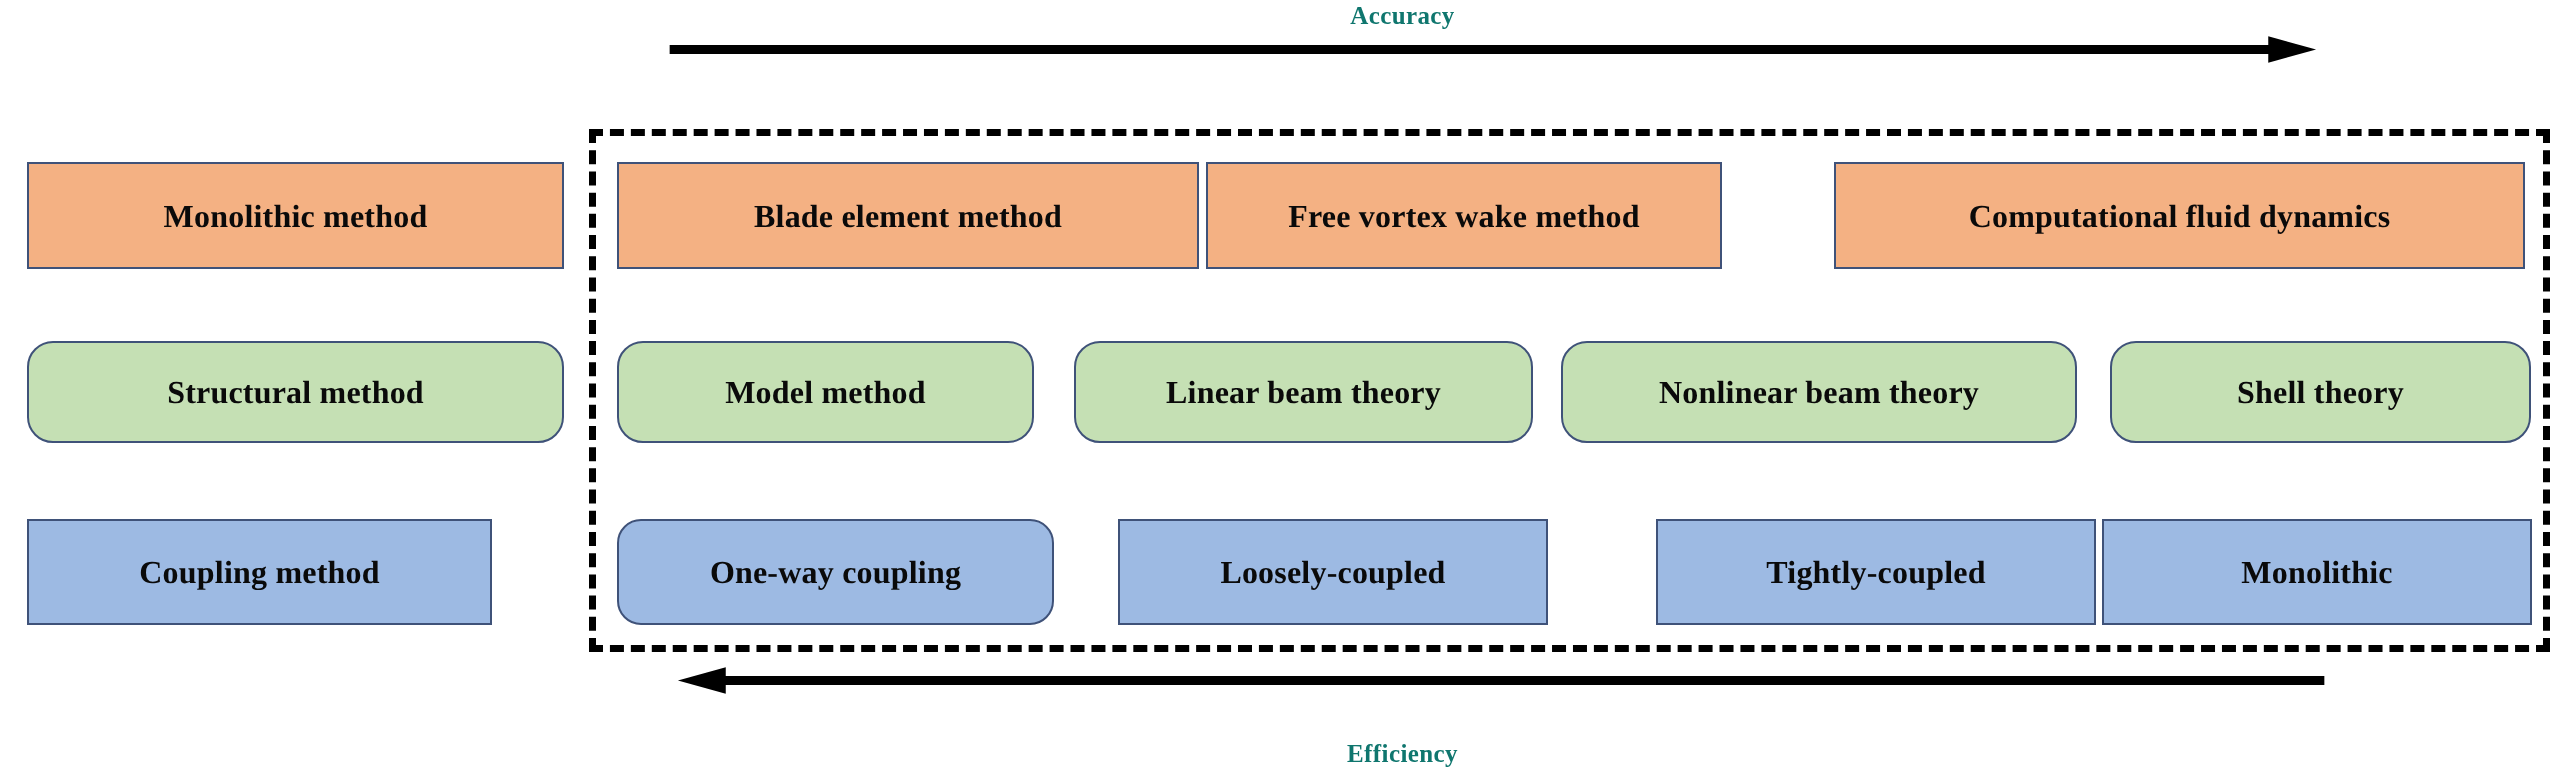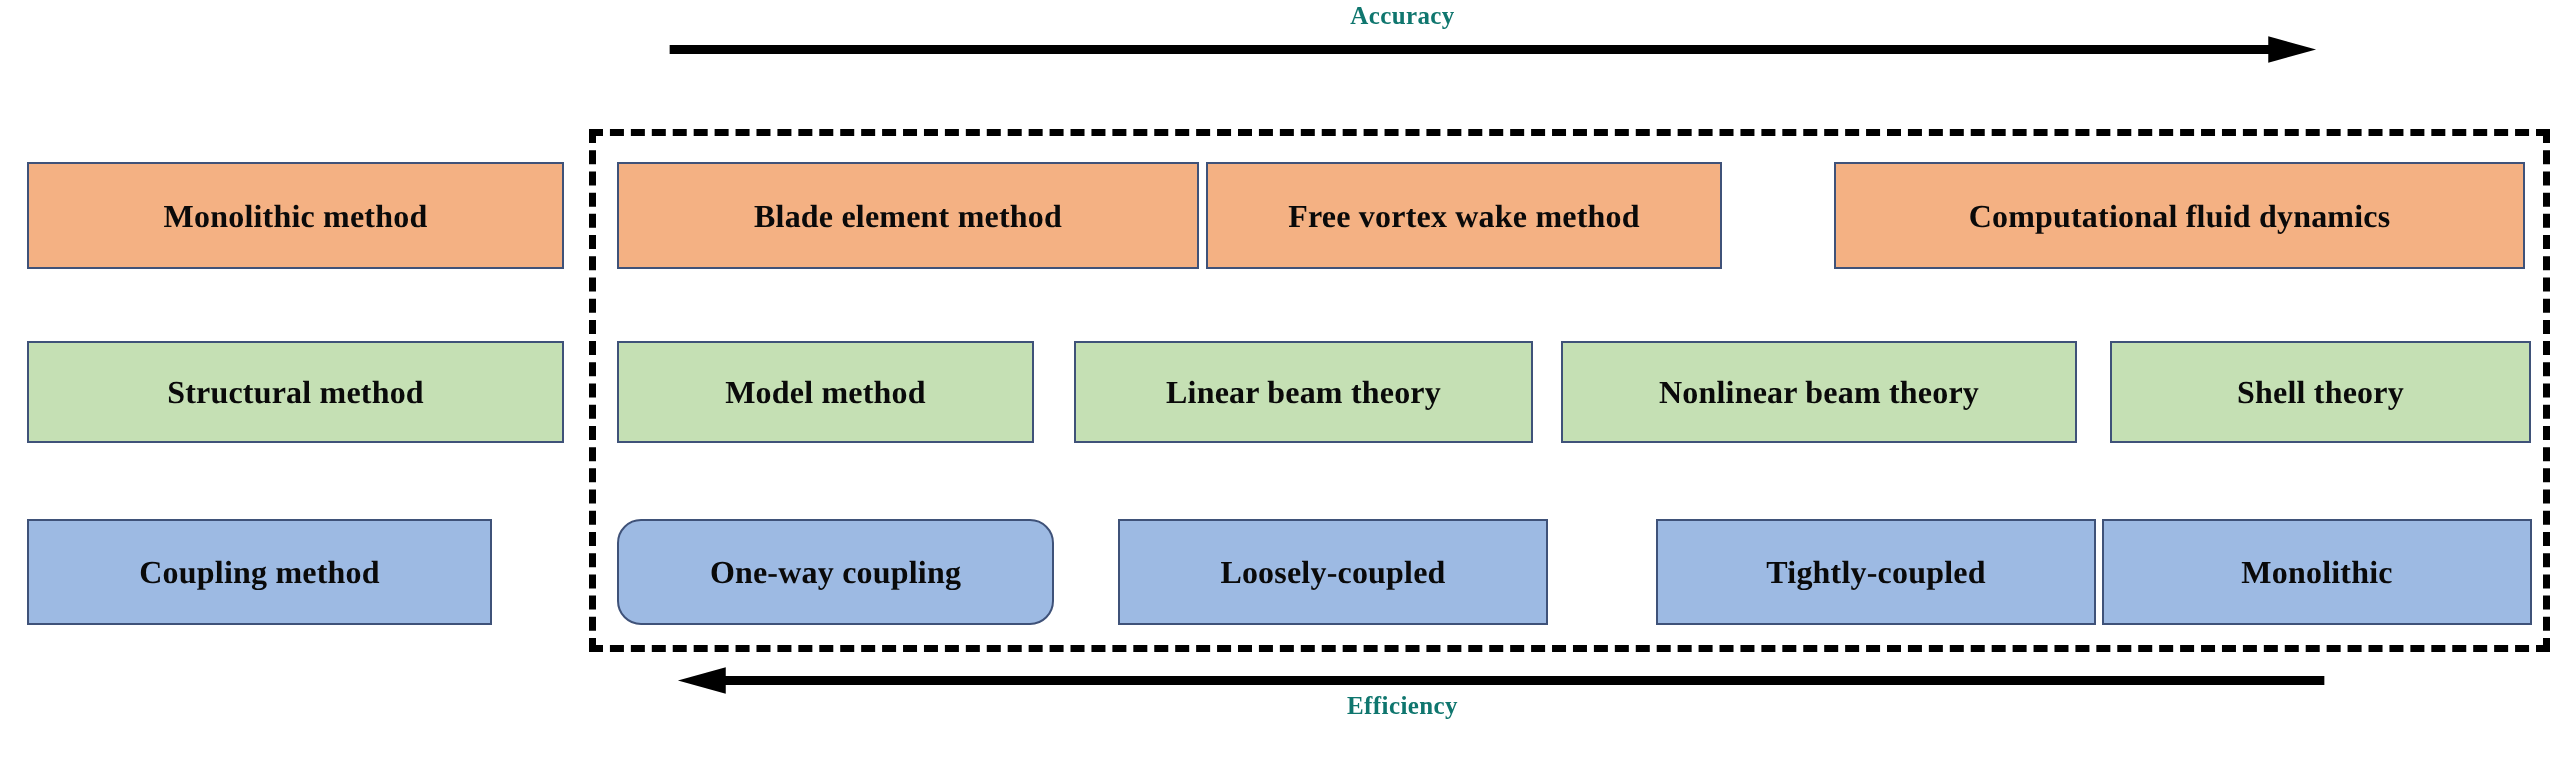--- a/index.html
+++ b/index.html
@@ -28,21 +28,21 @@
     white-space: nowrap;
     text-align: center;
   }
   #caption-accuracy {
     left: 1287px;
     top: 1.6px;
     width: 231px;
   }
   #caption-efficiency {
     left: 1287px;
-    top: 692px;
+    top: 740px;
     width: 231px;
   }
 
   
   .arrow-svg {
     position: absolute;
     display: block;
   }
   #arrow-accuracy {
     left: 668px;
@@ -79,21 +79,21 @@
     justify-content: center;
     font-weight: bold;
     font-size: 32px;
     color: #0a0a0a;
     line-height: 1;
     letter-spacing: 0.2px;
     white-space: nowrap;
     text-rendering: geometricPrecision;
   }
   .fill-orange { background: #f4b183; }
-  .fill-green  { background: #c5e0b4; }
+  .fill-green  { background: #c5e0b4; border-radius: 26px; }
   .fill-blue   { background: #9dbae3; }
 
   
   .row-1 { top: 162px;  height: 107px; }
   .row-2 { top: 341px;  height: 102px; }
   .row-3 { top: 519px;  height: 106px; }
 </style>
 </head>
 <body>
 

